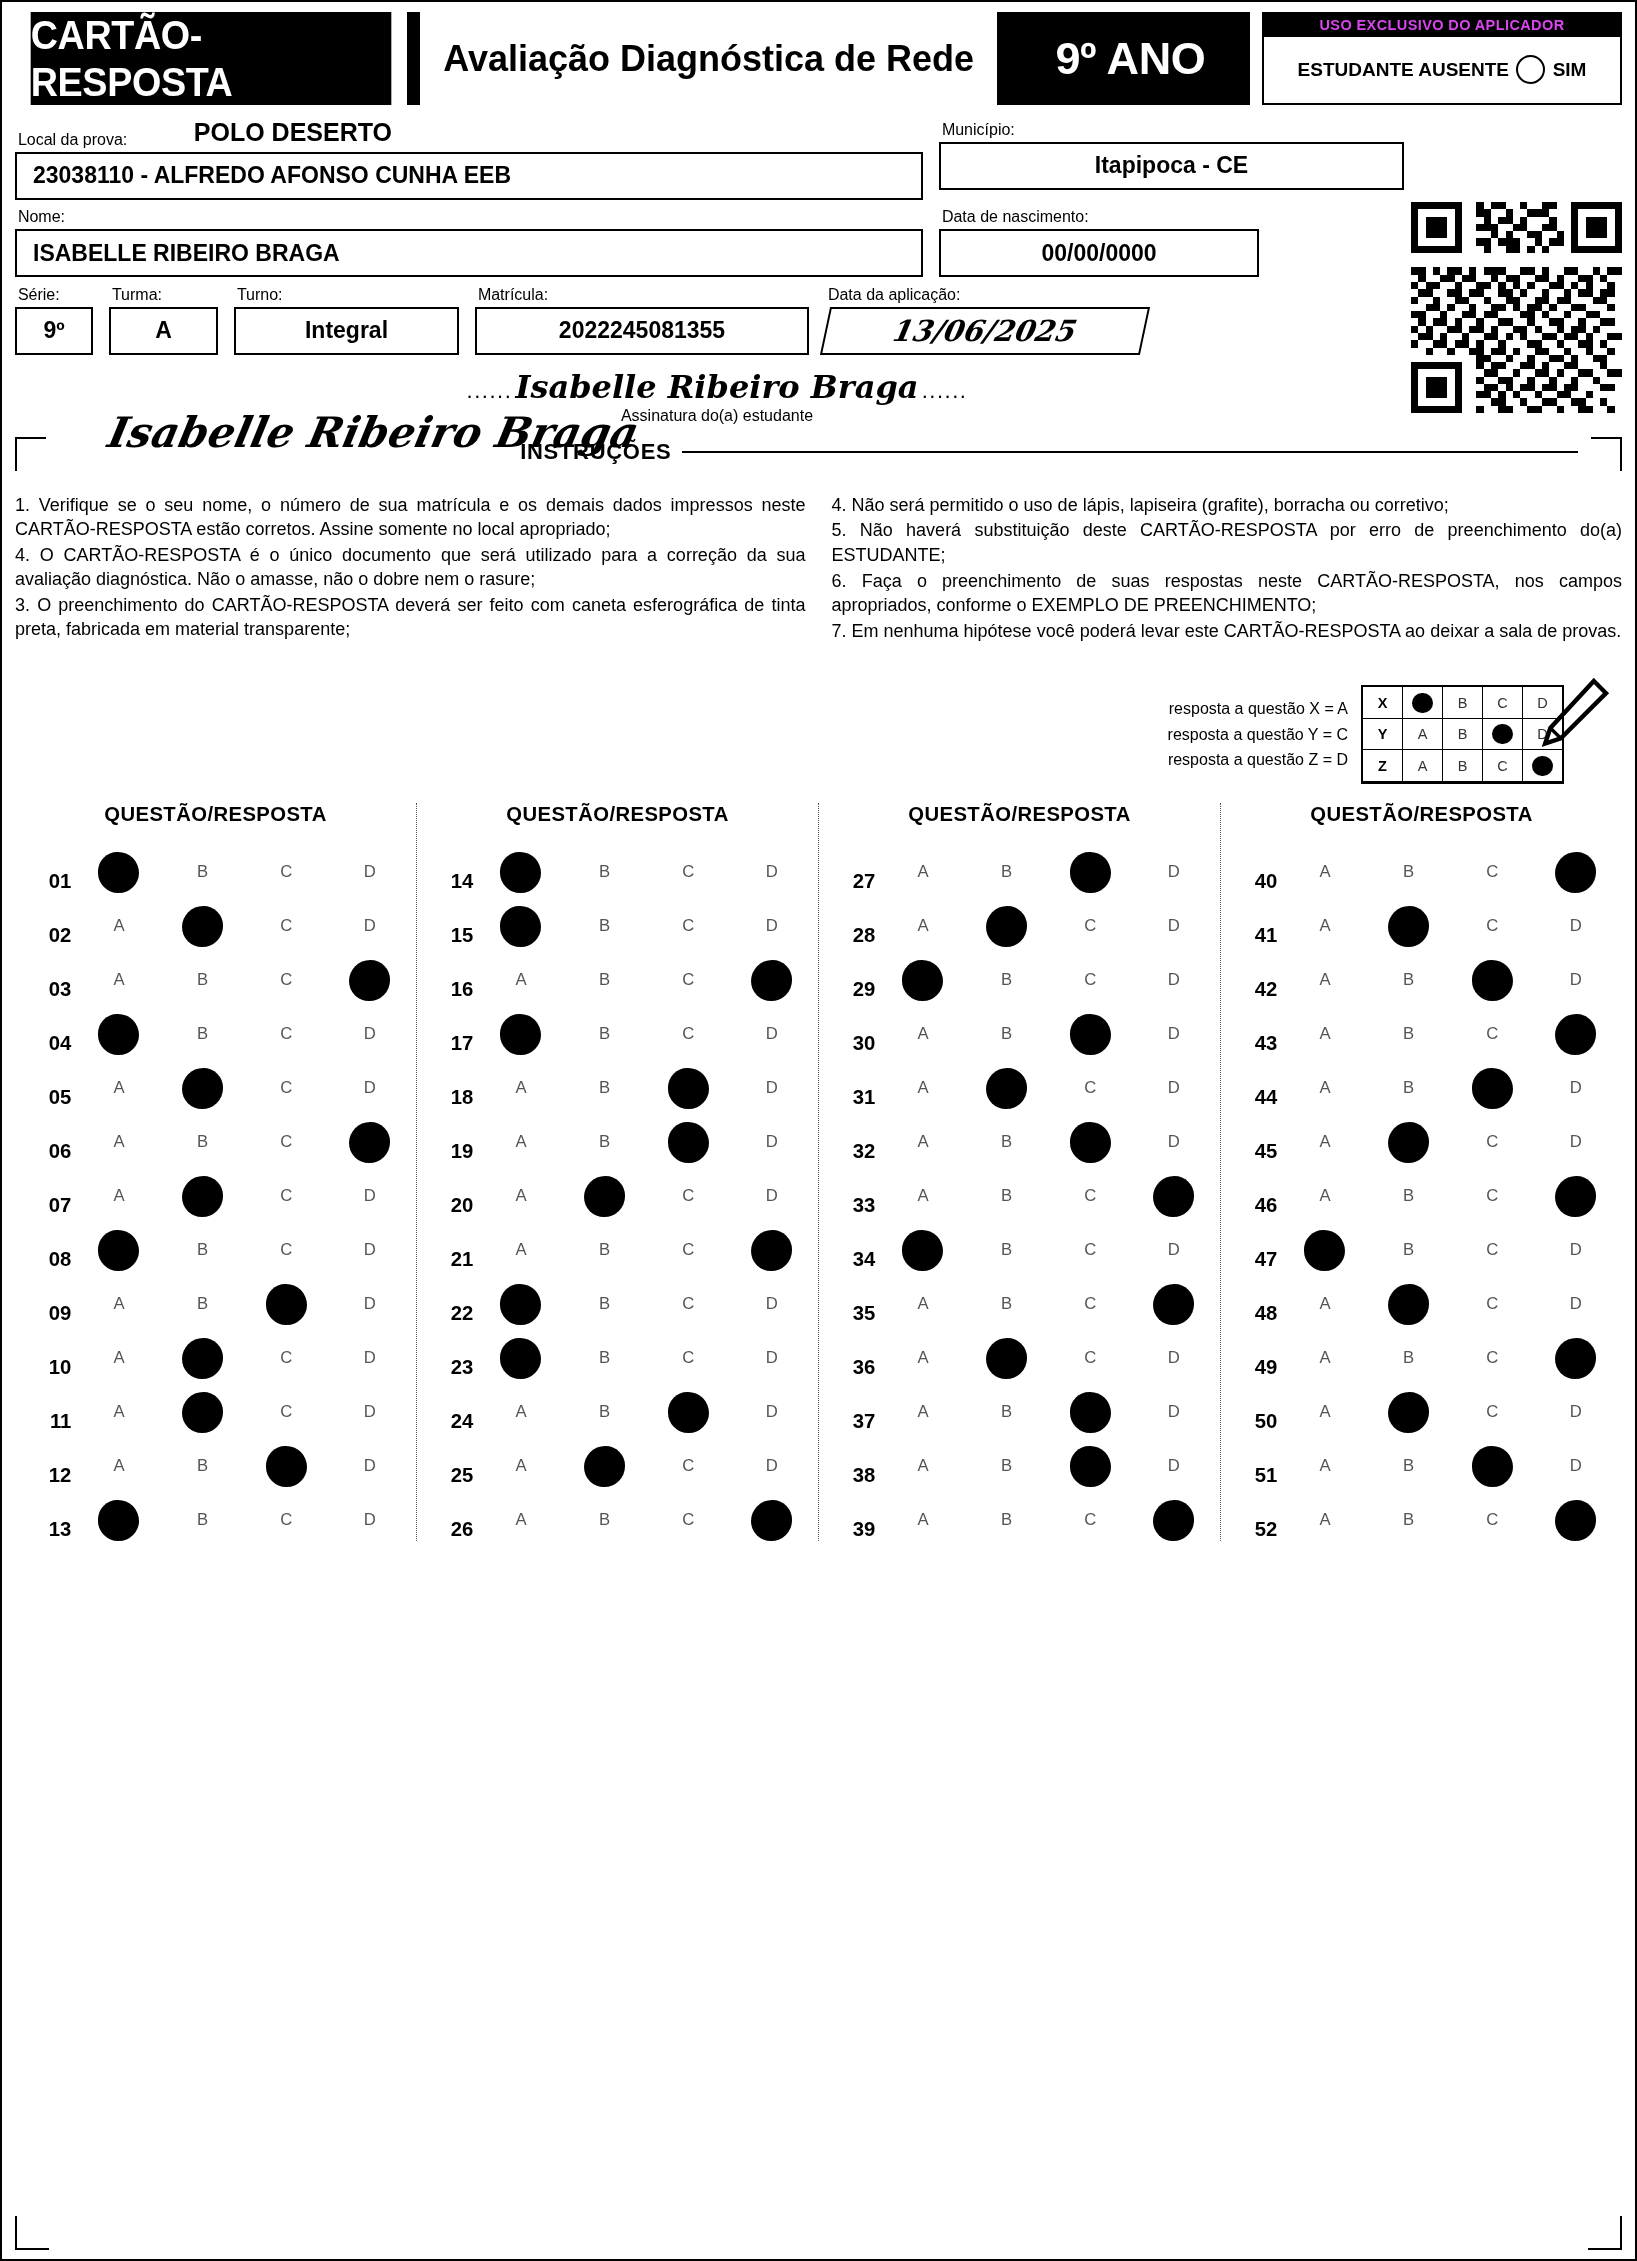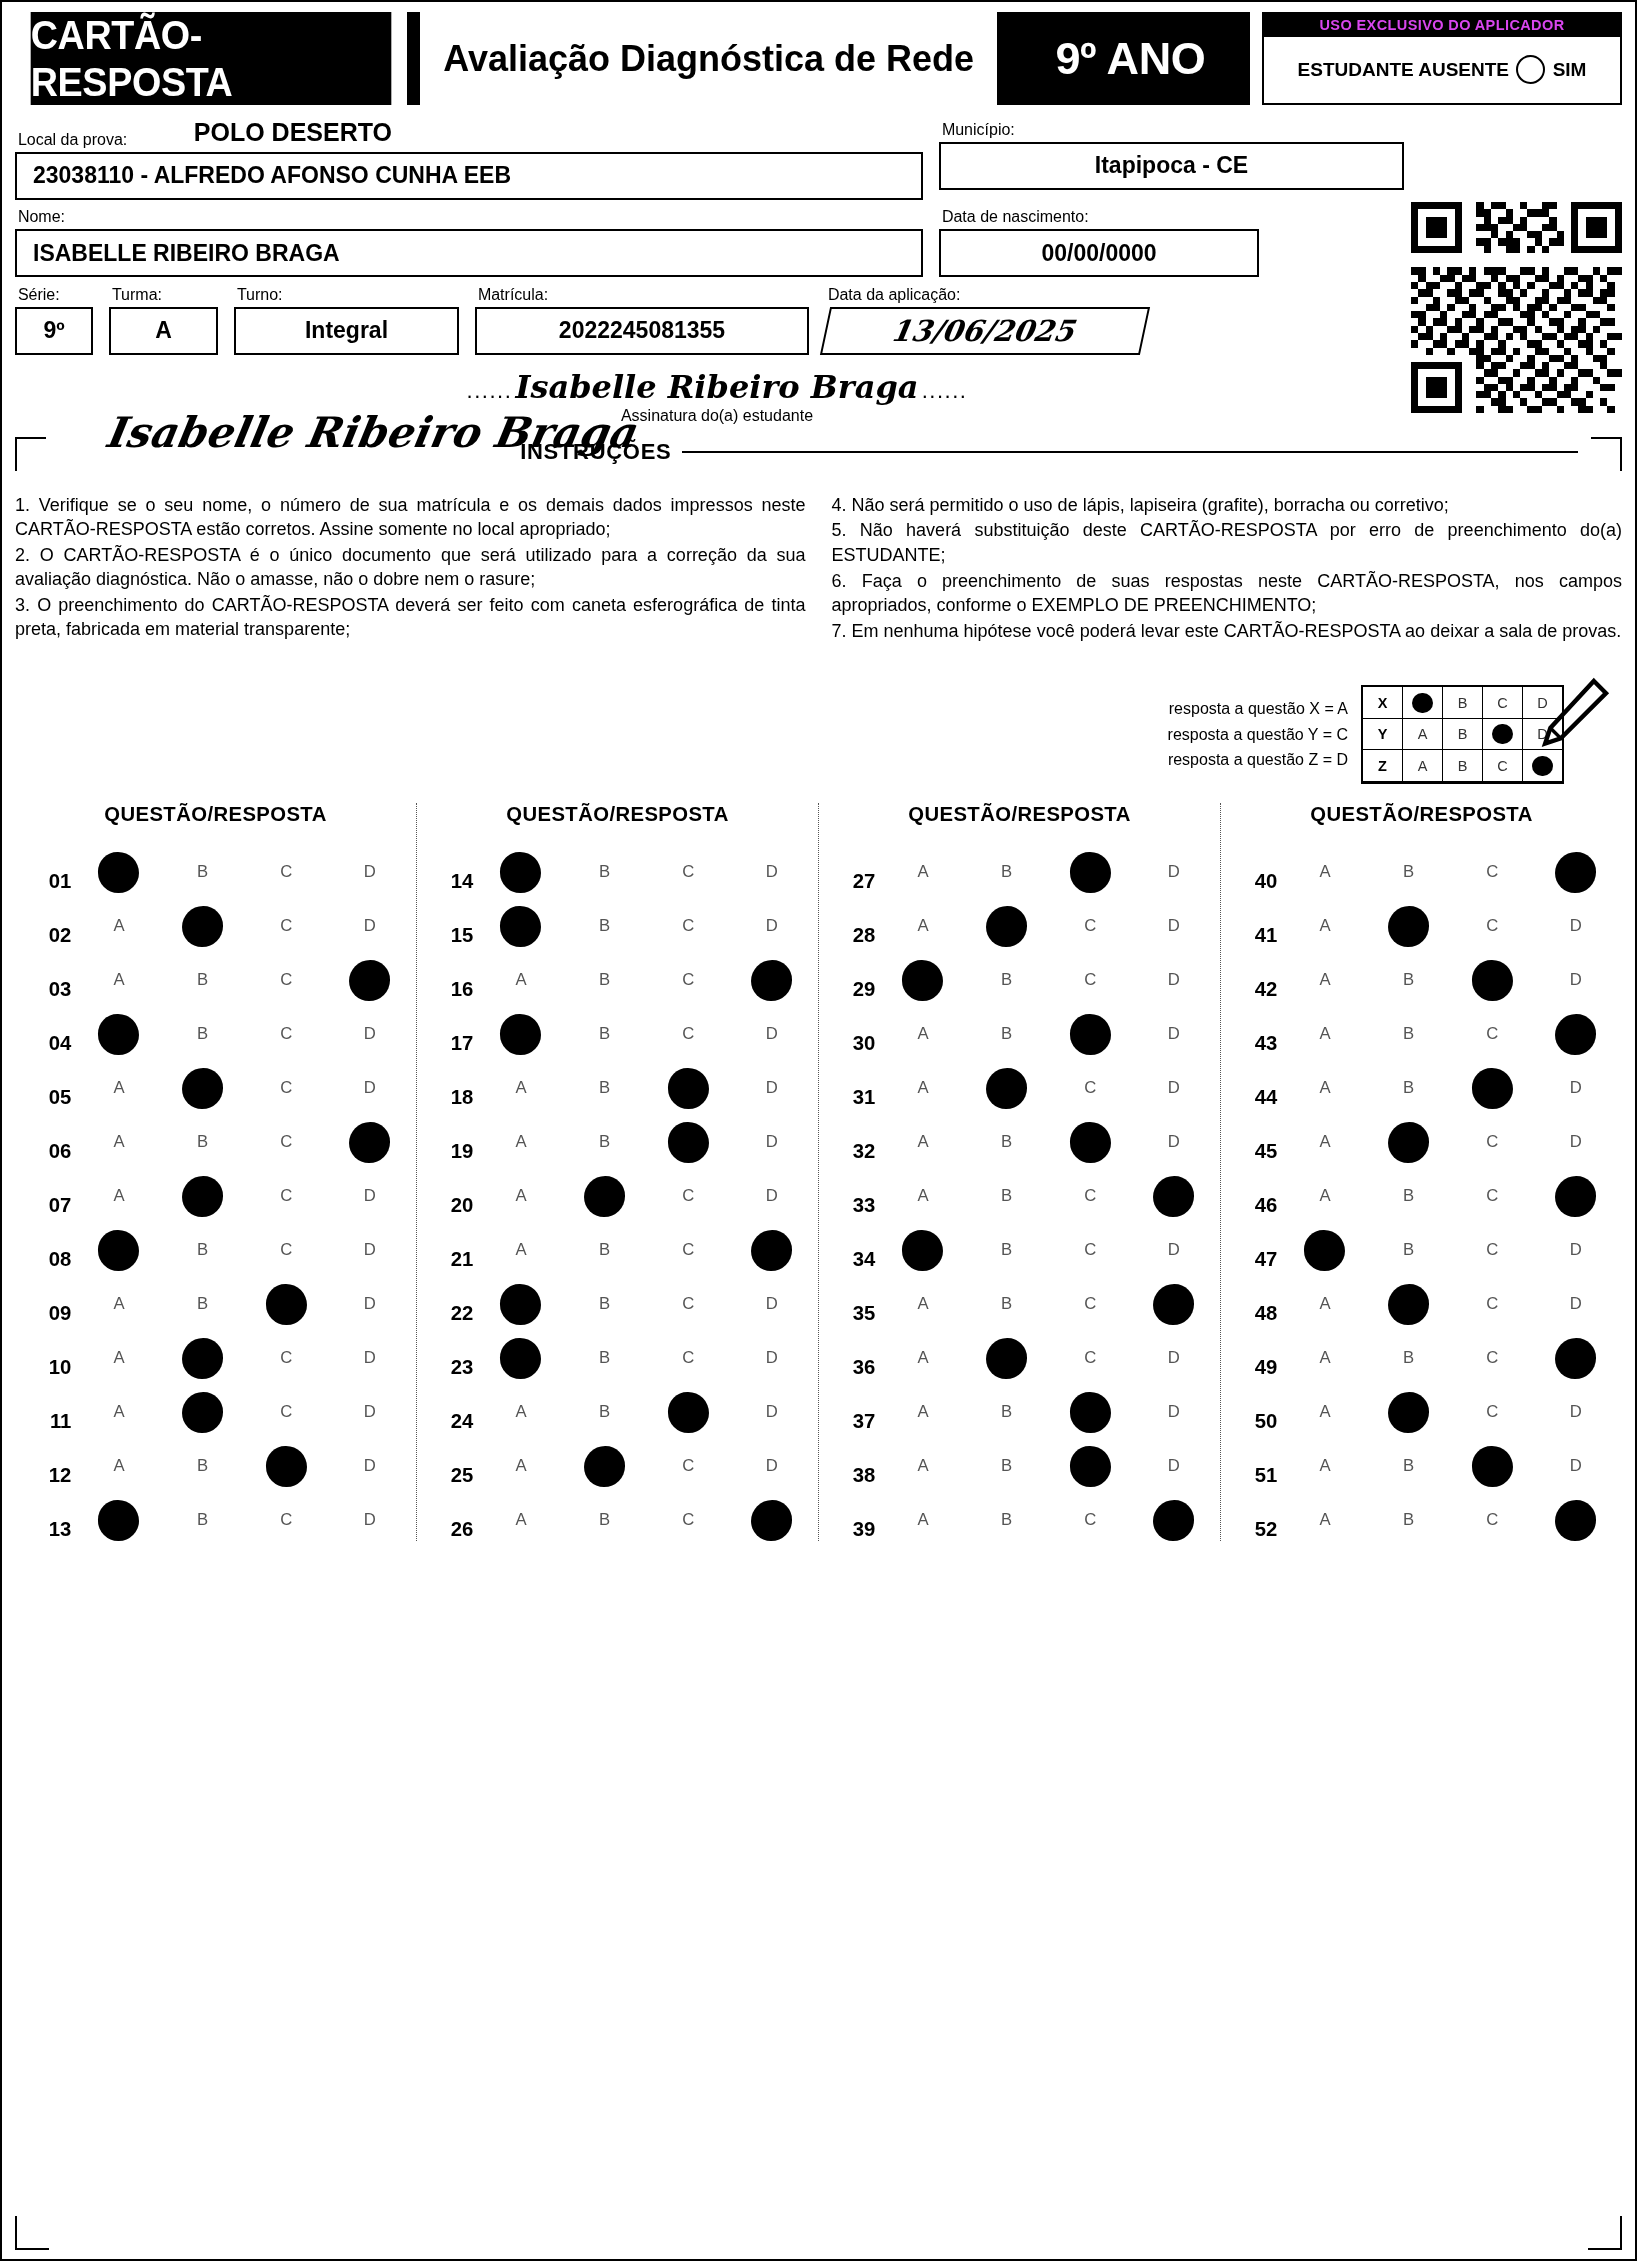--- a/index.html
+++ b/index.html
@@ -536,21 +536,21 @@
 
     <div class="instr-head" style="padding:0 44px;">
       <div style="width:451px;"></div>
       <div class="instr-title">INSTRUÇÕES</div>
       <div class="rule"></div>
     </div>
 
     <div class="cols">
       <div class="col">
         <p>1. Verifique se o seu nome, o número de sua matrícula e os demais dados impressos neste CARTÃO-RESPOSTA estão corretos. Assine somente no local apropriado;</p>
-        <p>2. O CARTÃO-RESPOSTA é o único documento que será utilizado para a correção da sua avaliação diagnóstica. Não o amasse, não o dobre nem o rasure;</p>
+        <p>4. O CARTÃO-RESPOSTA é o único documento que será utilizado para a correção da sua avaliação diagnóstica. Não o amasse, não o dobre nem o rasure;</p>
         <p>3. O preenchimento do CARTÃO-RESPOSTA deverá ser feito com caneta esferográfica de tinta preta, fabricada em material transparente;</p>
       </div>
       <div class="col">
         <p>4. Não será permitido o uso de lápis, lapiseira (grafite), borracha ou corretivo;</p>
         <p>5. Não haverá substituição deste CARTÃO-RESPOSTA por erro de preenchimento do(a) ESTUDANTE;</p>
         <p>6. Faça o preenchimento de suas respostas neste CARTÃO-RESPOSTA, nos campos apropriados, conforme o EXEMPLO DE PREENCHIMENTO;</p>
         <p>7. Em nenhuma hipótese você poderá levar este CARTÃO-RESPOSTA ao deixar a sala de provas.</p>
       </div>
     </div>
 

